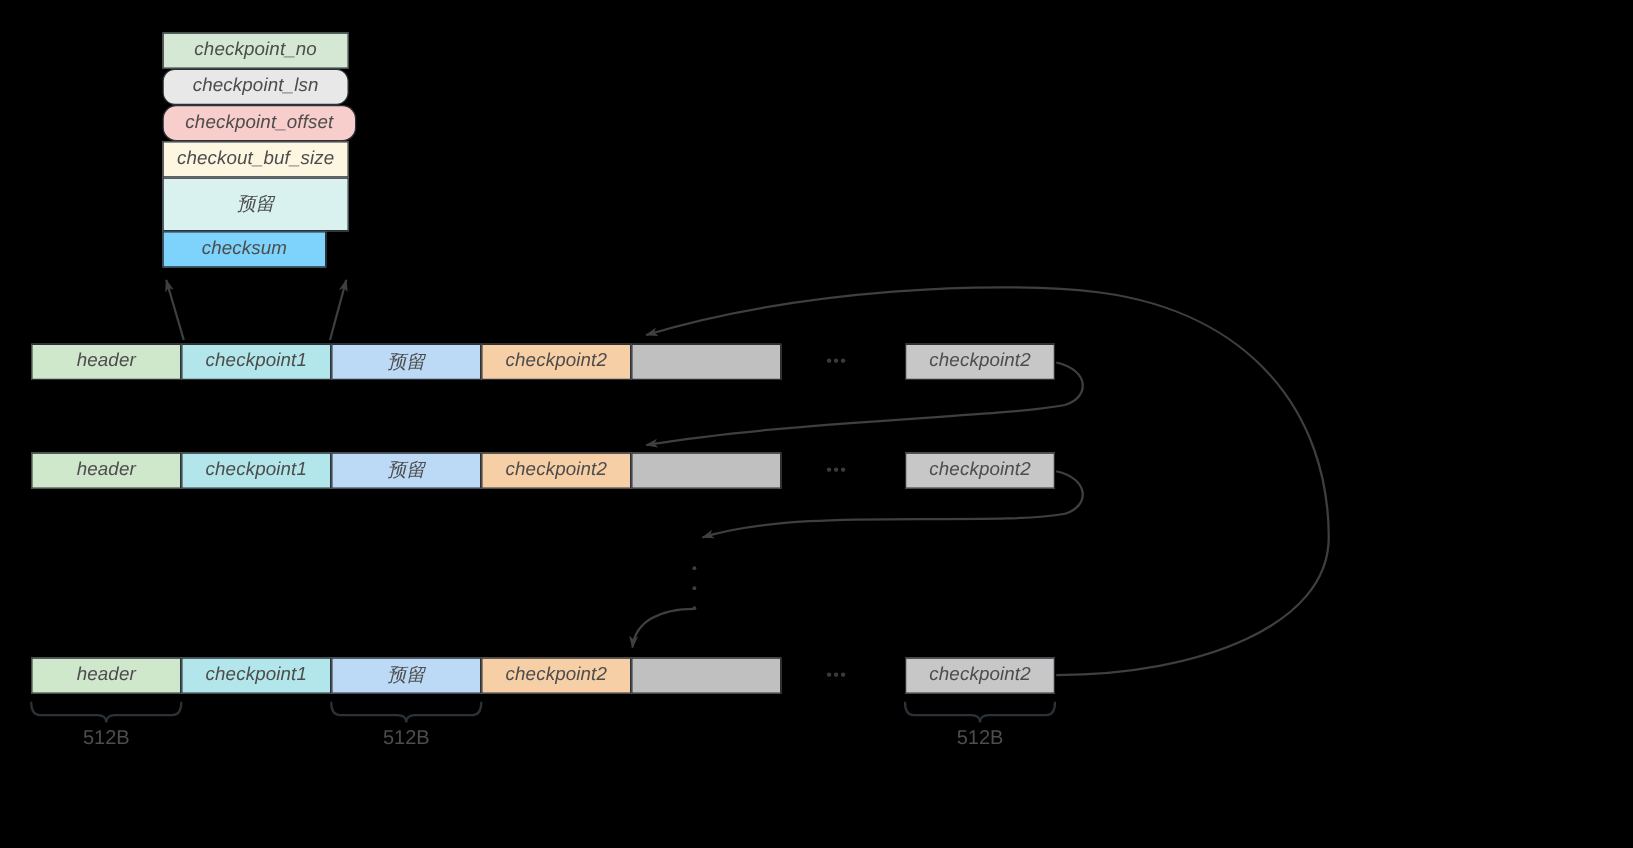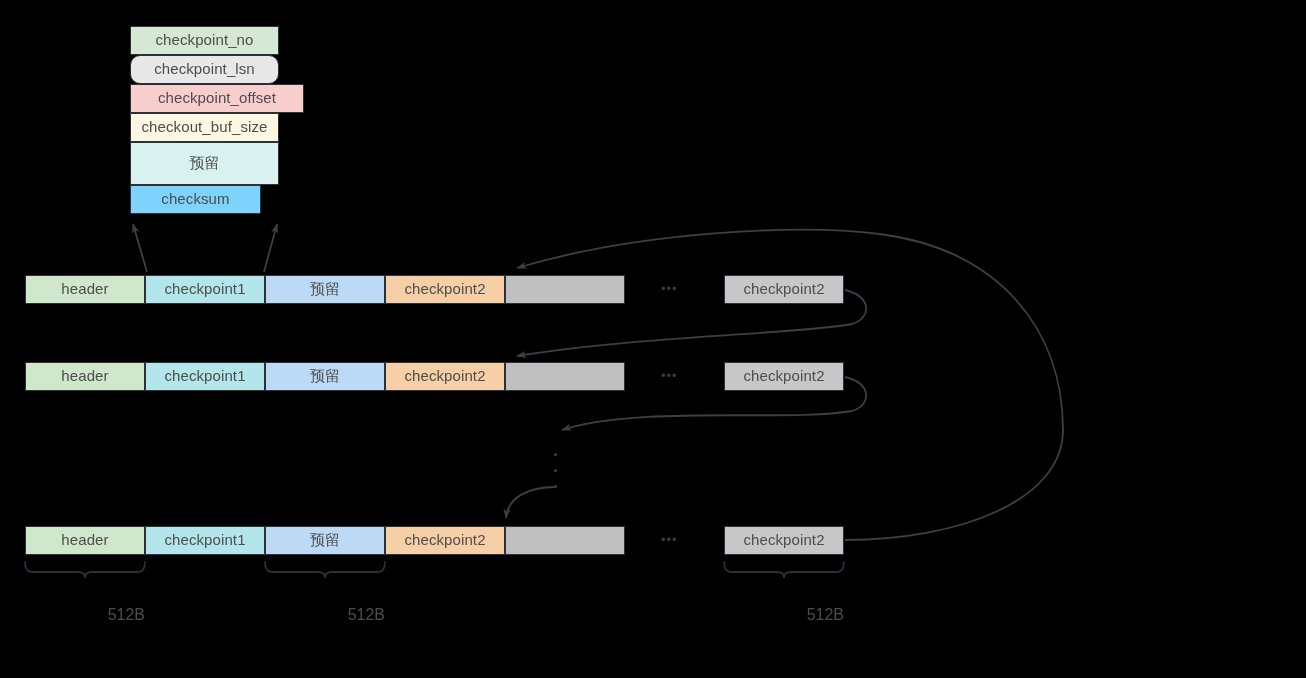--- a/index.html
+++ b/index.html
@@ -23,40 +23,40 @@
     box-sizing: border-box;
     border: 1.6px solid #2b3137;
     display: flex;
     align-items: center;
     justify-content: center;
     color: #4d4d4d;
     font-size: 15px;
     line-height: 1.1;
     letter-spacing: 0.1px;
     white-space: nowrap;
+    font-style: italic;
   }
   .box.cjk {
     font-family: "DejaVu Sans", "Liberation Sans", sans-serif;
     font-size: 15px;
   }
   .ellipsis-h {
     position: absolute;
     color: #3b3b3b;
     font-size: 13px;
     letter-spacing: 1px;
     line-height: 1;
     user-select: none;
   }
   .brace-label {
     position: absolute;
     color: #4d4d4d;
     font-size: 16px;
-    text-align: right;
+    text-align: center;
     white-space: nowrap;
-    margin-top: 24px;
   }
   svg.overlay {
     position: absolute;
     left: 0;
     top: 0;
     width: 1306px;
     height: 678px;
     pointer-events: none;
   }
   svg.overlay .stroke {
@@ -87,21 +87,21 @@
 
 <div id="canvas">
 
   <div id="header-struct">
       <div class="box" style="left: 130px; top: 26px; width: 149px; height: 29px; background: rgb(213, 232, 212);">
         <span>checkpoint_no</span>
       </div>
       <div class="box" style="left: 130px; top: 55px; width: 149px; height: 29px; background: rgb(232, 232, 232); border-radius: 10px;">
         <span>checkpoint_lsn</span>
       </div>
-      <div class="box" style="left: 130px; top: 84px; width: 174px; height: 29px; background: rgb(248, 206, 204);">
+      <div class="box" style="left: 130px; top: 84px; width: 155px; height: 29px; background: rgb(248, 206, 204); border-radius: 11px;">
         <span>checkpoint_offset</span>
       </div>
       <div class="box" style="left: 130px; top: 113px; width: 149px; height: 29px; background: rgb(253, 246, 224); justify-content: center;">
         <span>checkout_buf_size</span>
       </div>
       <div class="box cjk" style="left: 130px; top: 142px; width: 149px; height: 43px; background: rgb(217, 242, 240);">
         <span>预留</span>
       </div>
       <div class="box" style="left: 130px; top: 185px; width: 131px; height: 29px; background: #7dd3fc;">
         <span>checksum</span>

